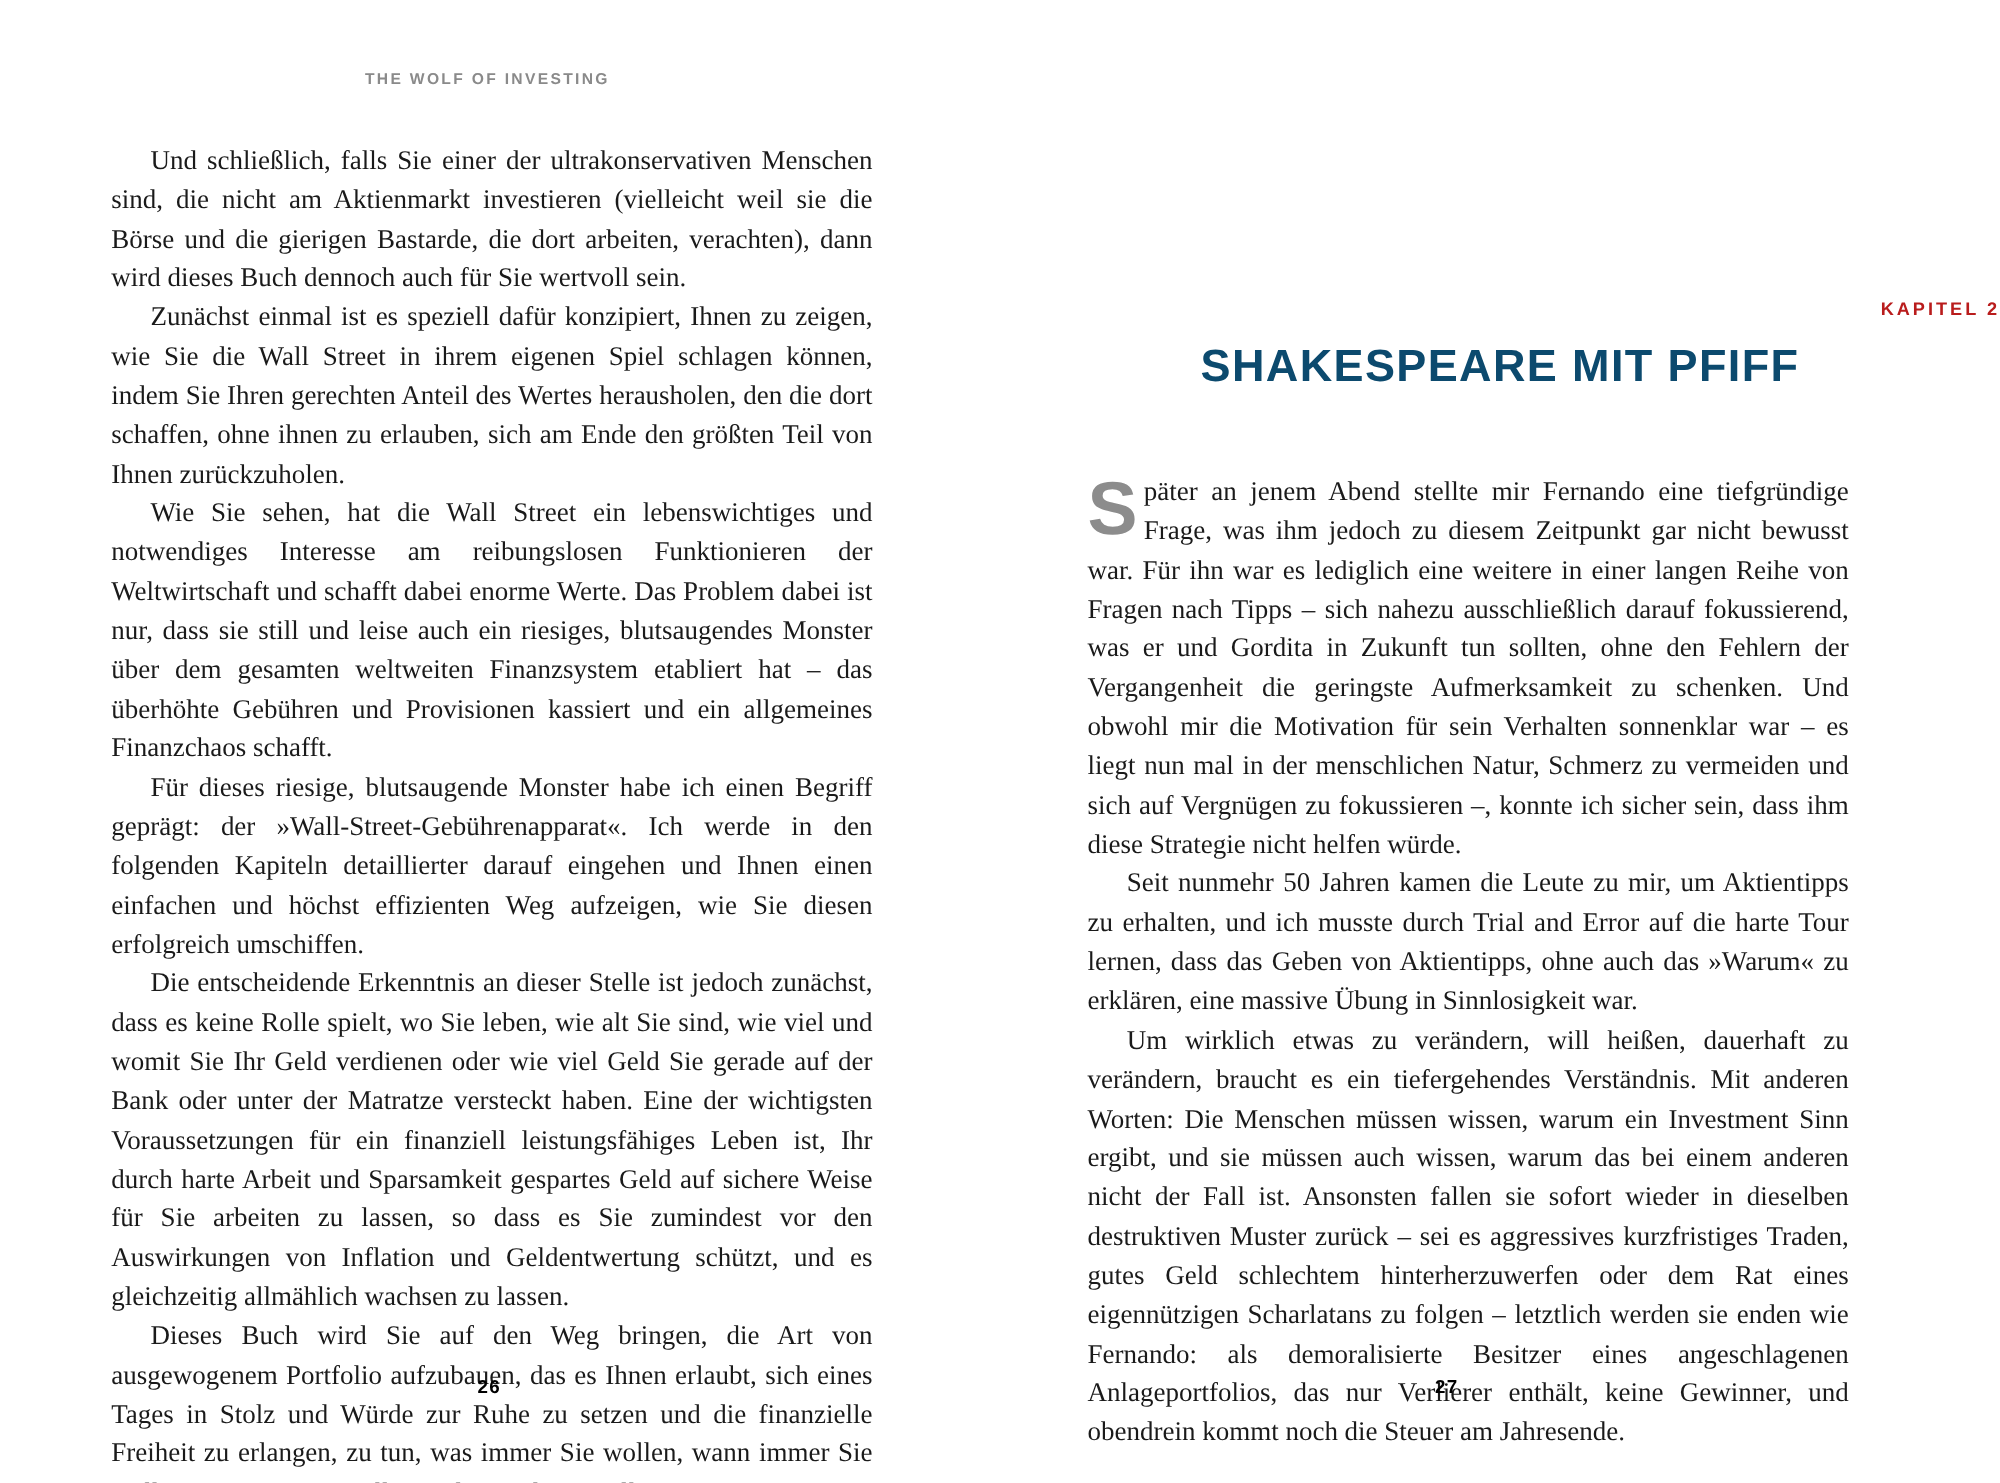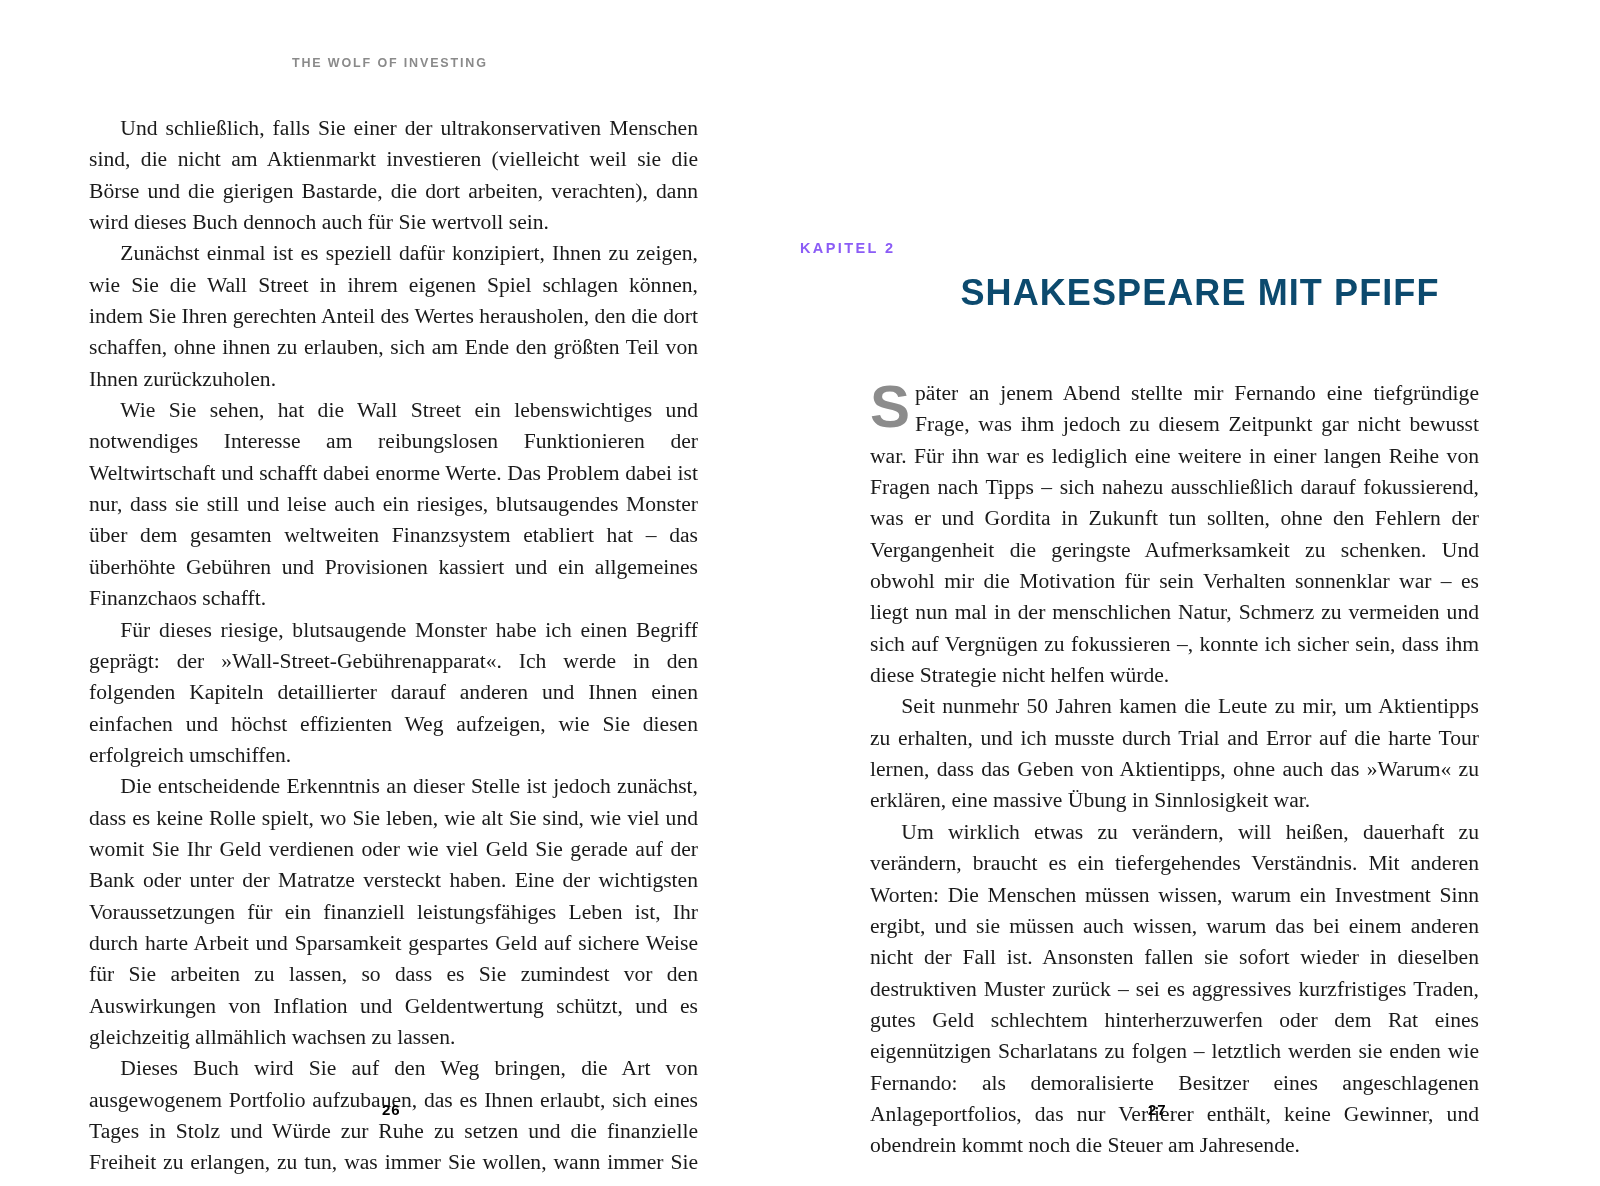--- a/index.html
+++ b/index.html
@@ -67,26 +67,26 @@
   .textblock p.j {
     text-align: justify;
   }
 
   
   .chapter-label {
     position: absolute;
     top: 240px;
     left: 0;
     width: 800px;
-    text-align: left;
+    text-align: right;
     font-family: "Liberation Sans", "DejaVu Sans", sans-serif;
     font-weight: bold;
     font-size: 14.5px;
     letter-spacing: 2.4px;
-    color: #8b5cf6;
+    color: #b91c1c;
   }
   .chapter-title {
     position: absolute;
     top: 272px;
     left: 0;
     width: 800px;
     text-align: center;
     font-family: "Liberation Sans", "DejaVu Sans", sans-serif;
     font-weight: bold;
     font-size: 36px;
@@ -125,21 +125,21 @@
 <div class="spread">
 
   <div class="page page-left">
 
     <div class="running-head">THE WOLF OF INVESTING</div>
 
     <div class="textblock">
       <p class="j">Und schließlich, falls Sie einer der ultrakonservativen Menschen sind, die nicht am Aktienmarkt investieren (vielleicht weil sie die Börse und die gierigen Bastarde, die dort arbeiten, verachten), dann wird dieses Buch dennoch auch für Sie wertvoll sein.</p>
       <p class="j">Zunächst einmal ist es speziell dafür konzipiert, Ihnen zu zeigen, wie Sie die Wall Street in ihrem eigenen Spiel schlagen können, indem Sie Ihren gerechten Anteil des Wertes herausholen, den die dort schaffen, ohne ihnen zu erlauben, sich am Ende den größten Teil von Ihnen zurückzuholen.</p>
       <p class="j">Wie Sie sehen, hat die Wall Street ein lebenswichtiges und notwendiges Interesse am reibungslosen Funktionieren der Weltwirtschaft und schafft dabei enorme Werte. Das Problem dabei ist nur, dass sie still und leise auch ein riesiges, blutsaugendes Monster über dem gesamten weltweiten Finanzsystem etabliert hat – das überhöhte Gebühren und Provisionen kassiert und ein allgemeines Finanzchaos schafft.</p>
-      <p class="j">Für dieses riesige, blutsaugende Monster habe ich einen Begriff geprägt: der »Wall-Street-Gebührenapparat«. Ich werde in den folgenden Kapiteln detaillierter darauf anderen und Ihnen einen einfachen und höchst effizienten Weg aufzeigen, wie Sie diesen erfolgreich umschiffen.</p>
+      <p class="j">Für dieses riesige, blutsaugende Monster habe ich einen Begriff geprägt: der »Wall-Street-Gebührenapparat«. Ich werde in den folgenden Kapiteln detaillierter darauf eingehen und Ihnen einen einfachen und höchst effizienten Weg aufzeigen, wie Sie diesen erfolgreich umschiffen.</p>
       <p class="j">Die entscheidende Erkenntnis an dieser Stelle ist jedoch zunächst, dass es keine Rolle spielt, wo Sie leben, wie alt Sie sind, wie viel und womit Sie Ihr Geld verdienen oder wie viel Geld Sie gerade auf der Bank oder unter der Matratze versteckt haben. Eine der wichtigsten Voraussetzungen für ein finanziell leistungsfähiges Leben ist, Ihr durch harte Arbeit und Sparsamkeit gespartes Geld auf sichere Weise für Sie arbeiten zu lassen, so dass es Sie zumindest vor den Auswirkungen von Inflation und Geldentwertung schützt, und es gleichzeitig allmählich wachsen zu lassen.</p>
       <p class="j">Dieses Buch wird Sie auf den Weg bringen, die Art von ausgewogenem Portfolio aufzubauen, das es Ihnen erlaubt, sich eines Tages in Stolz und Würde zur Ruhe zu setzen und die finanzielle Freiheit zu erlangen, zu tun, was immer Sie wollen, wann immer Sie wollen, mit wem Sie wollen und so viel Sie wollen.</p>
 
     </div>
 
     <div class="folio">26</div>
   </div>
 
   <div class="page page-right">
 

